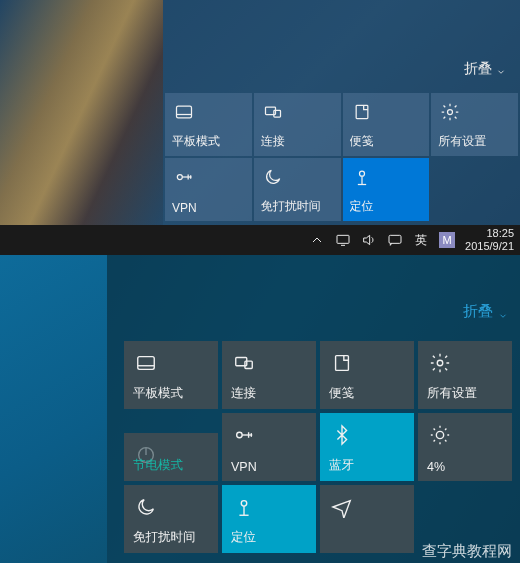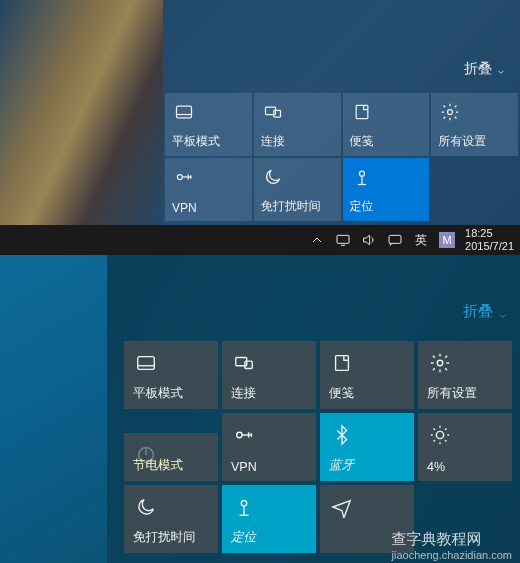--- a/index.html
+++ b/index.html
@@ -104,21 +104,21 @@
   .tray-icons svg { width: 16px; height: 16px; stroke: #e8e8e8; fill: none; stroke-width: 1.5; }
   .ime-txt { font-size: 12px; }
   .ime-box {
     width: 16px; height: 16px;
     background: #8a8ac0;
     color: #fff;
     font-size: 11px;
     display: inline-flex; align-items: center; justify-content: center;
   }
   .clock1 {
-    text-align: left;
+    text-align: right;
     line-height: 13px;
     font-size: 11px;
     padding-right: 2px;
   }
 
   
   .bottom-half {
     position: absolute;
     top: 255px; left: 0;
     width: 520px; height: 308px;
@@ -156,22 +156,22 @@
     grid-auto-rows: 68px;
     gap: 4px;
   }
   .tile2 {
     background: #3b4b53;
     position: relative;
     color: #f0f0f0;
     font-size: 12px;
     cursor: pointer;
   }
-  .tile2.active2 { background: #00a2c7; font-style: italic; }
-  .tile2.disabled2 { color: #fef9c3; margin-top: 20px; }
+  .tile2.active2 { background: #00a2c7; }
+  .tile2.disabled2 { color: #14b8a6; margin-top: 20px; }
   .tile2.disabled2 .icon-wrap svg { stroke: #7a8a90; }
   .tile2 .icon-wrap {
     position: absolute;
     top: 11px; left: 11px;
     width: 22px; height: 22px;
   }
   .tile2 .icon-wrap svg { width: 22px; height: 22px; stroke: #f0f0f0; fill: none; stroke-width: 1.5; }
   .tile2 .tlabel {
     position: absolute;
     left: 9px; bottom: 7px; right: 4px;
@@ -340,21 +340,21 @@
       <span>
           <svg>
             <use href="#i-msg"></use>
           </svg>
         </span>
       <span class="ime-txt">英</span>
       <span class="ime-box">M</span>
     </div>
     <div class="clock1">
       <div>18:25</div>
-      <div>2015/7/21</div>
+      <div>2015/9/21</div>
     </div>
   </div>
 </div>
 
 <div class="bottom-half">
   <div class="bottom-wall"></div>
   <div class="bottom-panel-bg"></div>
 
   <div class="bottom-collapse">
     <span>折叠</span>
@@ -427,15 +427,14 @@
       <div class="tile2">
         <span class="icon-wrap"><svg>
             <use href="#i-plane"></use>
           </svg></span>
         <span class="tlabel"></span>
       </div>
     </div>
 
   <div class="watermark">
     <div class="l1">查字典教程网</div>
-    <div class="l2">jiaocheng.chazidian.com</div>
   </div>
 </div>
 
 </body></html>

